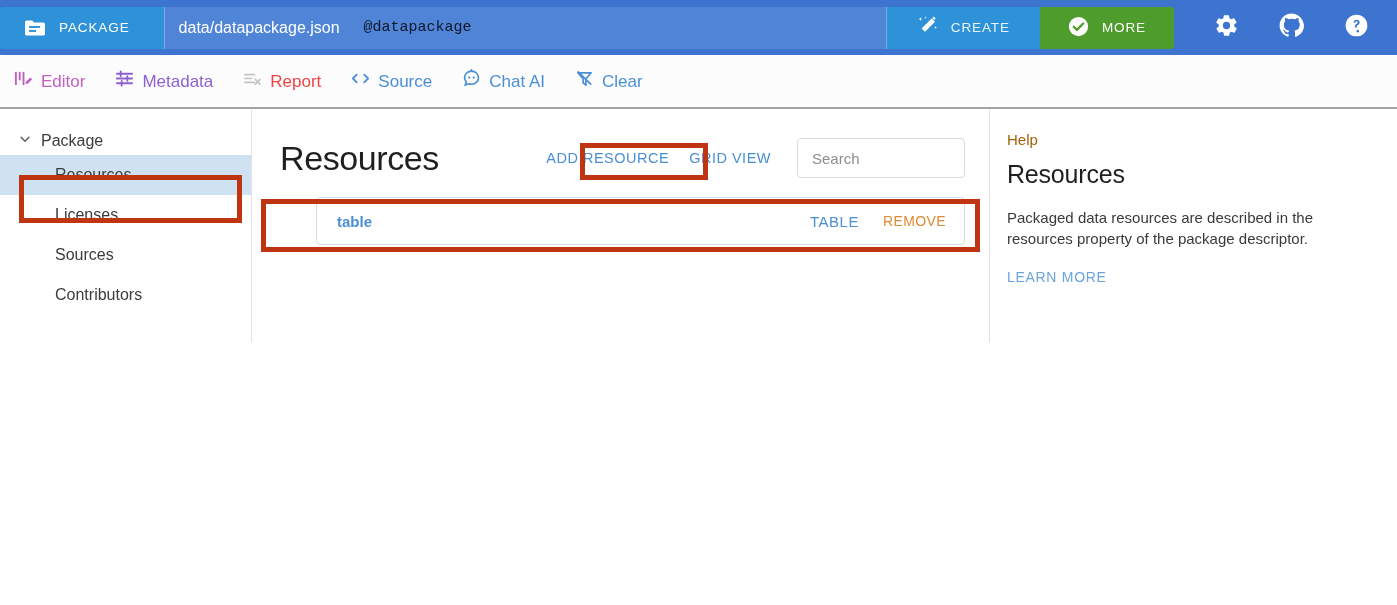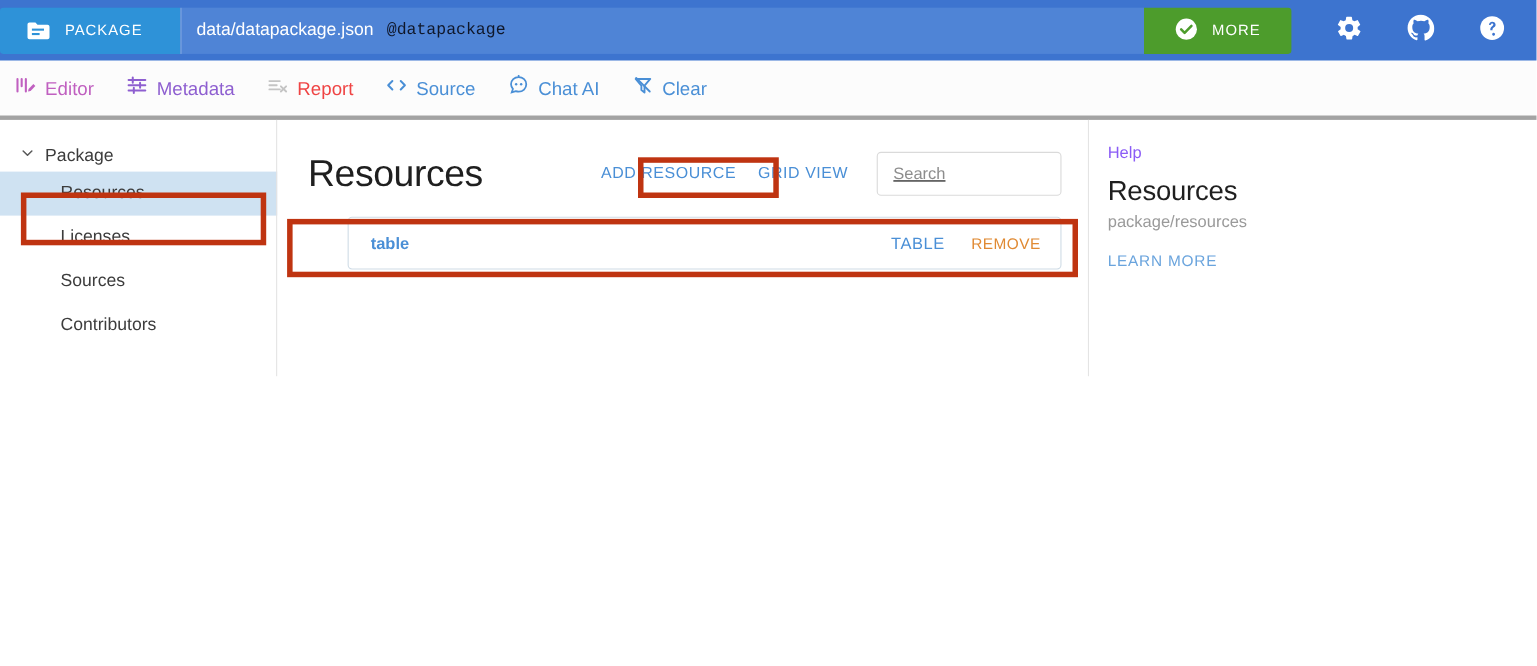--- a/index.html
+++ b/index.html
@@ -43,21 +43,21 @@
     white-space: nowrap;
   }
   .pkg-icon svg { display: block; }
 
   .path-field {
     flex: 1 1 auto;
     height: 42px;
     background: #4f84d6;
     display: flex;
     align-items: center;
-    gap: 12px;
+    gap: 24px;
     padding: 0 14px;
     border-left: 1px solid rgba(255,255,255,.30);
     cursor: text;
     min-width: 0;
   }
   .path-value { color: #ffffff; font-size: 16px; white-space: nowrap; }
   .path-scope { color: #0f172a; font-size: 15px; white-space: nowrap; font-family: Liberation Mono, monospace; }
 
   .create-btn {
     height: 42px;
@@ -94,21 +94,21 @@
     gap: 40px;
     margin-left: auto;
     padding: 0 28px 0 40px;
   }
   .hdr-icons .ico { cursor: pointer; display: block; }
 
   
   .toolbar {
     height: 54px;
     background: #fcfcfc;
-    border-bottom: 4px solid #a3a3a3;
+    border-bottom: 2px solid #a3a3a3;
     display: flex;
     align-items: center;
     padding-left: 14px;
     gap: 30px;
   }
   .tb-item {
     display: flex;
     align-items: center;
     gap: 8px;
     font-size: 17px;
@@ -194,21 +194,20 @@
   .search-box {
     width: 168px;
     height: 40px;
     margin-left: 16px;
     border: 1px solid #dadada;
     border-radius: 4px;
     background: #fff;
     display: flex;
     align-items: center;
     padding: 0 14px;
-    text-decoration: underline;
   }
   .search-box input {
     border: 0; outline: 0;
     font-size: 15px;
     font-family: "Liberation Sans", sans-serif;
     color: #333;
     width: 100%;
     background: transparent;
   }
   .search-box input::placeholder { color: #8d8d8d; }
@@ -255,21 +254,21 @@
     position: relative;
     padding: 22px 30px 0 18px;
   }
   .help::before {
     content: "";
     position: absolute;
     top: 0; left: 0;
     width: 1px; height: 233px;
     background: #e4e4e4;
   }
-  .help-kicker { font-size: 15px; color: #8b5cf6; margin-bottom: 12px; }
+  .help-kicker { font-size: 15px; color: #a16207; margin-bottom: 12px; }
   .help-title { font-size: 25px; color: #1f1f1f; font-weight: 400; letter-spacing: -0.2px; }
   .help-path { font-size: 15px; color: #9a9a9a; margin-top: 4px; }
   .help-desc { font-size: 15px; color: #3a3a3a; line-height: 1.42; margin-top: 18px; }
   .help-more {
     display: inline-block;
     margin-top: 19px;
     font-size: 14px;
     color: #6aa4dd;
     letter-spacing: 0.7px;
     font-weight: 500;
@@ -304,20 +303,32 @@
       </span>
       <span>PACKAGE</span>
     </div>
   </div>
 
   <div class="path-field">
     <span class="path-value">data/datapackage.json</span>
     <span class="path-scope">@datapackage</span>
   </div>
 
+  <div class="create-btn">
+    <span>
+      <svg width="21" height="21" viewBox="0 0 21 21">
+        <path d="M14.6 2.4l3.4 3.4-10 10-3.4-3.4z" fill="#ffffff"></path>
+        <path d="M16.8 0.6l1.9 1.9-1.6 1.6-1.9-1.9z" fill="#ffffff"></path>
+        <path d="M3.4 1.2l.5 1.4 1.4.5-1.4.5-.5 1.4-.5-1.4L1.5 3.1l1.4-.5z" fill="#ffffff"></path>
+        <path d="M18.6 10.1l.4 1.1 1.1.4-1.1.4-.4 1.1-.4-1.1-1.1-.4 1.1-.4z" fill="#ffffff"></path>
+        <path d="M8.6 0.4l.3.9.9.3-.9.3-.3.9-.3-.9-.9-.3.9-.3z" fill="#ffffff"></path>
+      </svg>
+    </span>
+    <span>CREATE</span>
+  </div>
 
   <div class="valid-btn">
     <span>
       <svg width="21" height="21" viewBox="0 0 24 24">
         <circle cx="12" cy="12" r="11" fill="#ffffff"></circle>
         <path d="M6.6 12.3l3.6 3.6 7.1-7.3" stroke="#4d9c2c" stroke-width="2.6" fill="none" stroke-linecap="round" stroke-linejoin="round"></path>
       </svg>
     </span>
     <span>MORE</span>
   </div>
@@ -461,20 +472,20 @@
           <span class="res-type">TABLE</span>
           <span class="res-remove">REMOVE</span>
         </span>
       </div>
     </div>
   </div>
 
   <div class="help">
     <div class="help-kicker">Help</div>
     <div class="help-title">Resources</div>
-    <div class="help-path">package/resources</div>
+    <div class="help-desc">Packaged data resources are described in the resources property of the package descriptor.</div>
     <div class="help-more">LEARN MORE</div>
   </div>
 </div>
 
 <div class="anno" id="anno-sidebar"></div>
 <div class="anno" id="anno-add"></div>
 <div class="anno" id="anno-rescard"></div>
 
 </body></html>

